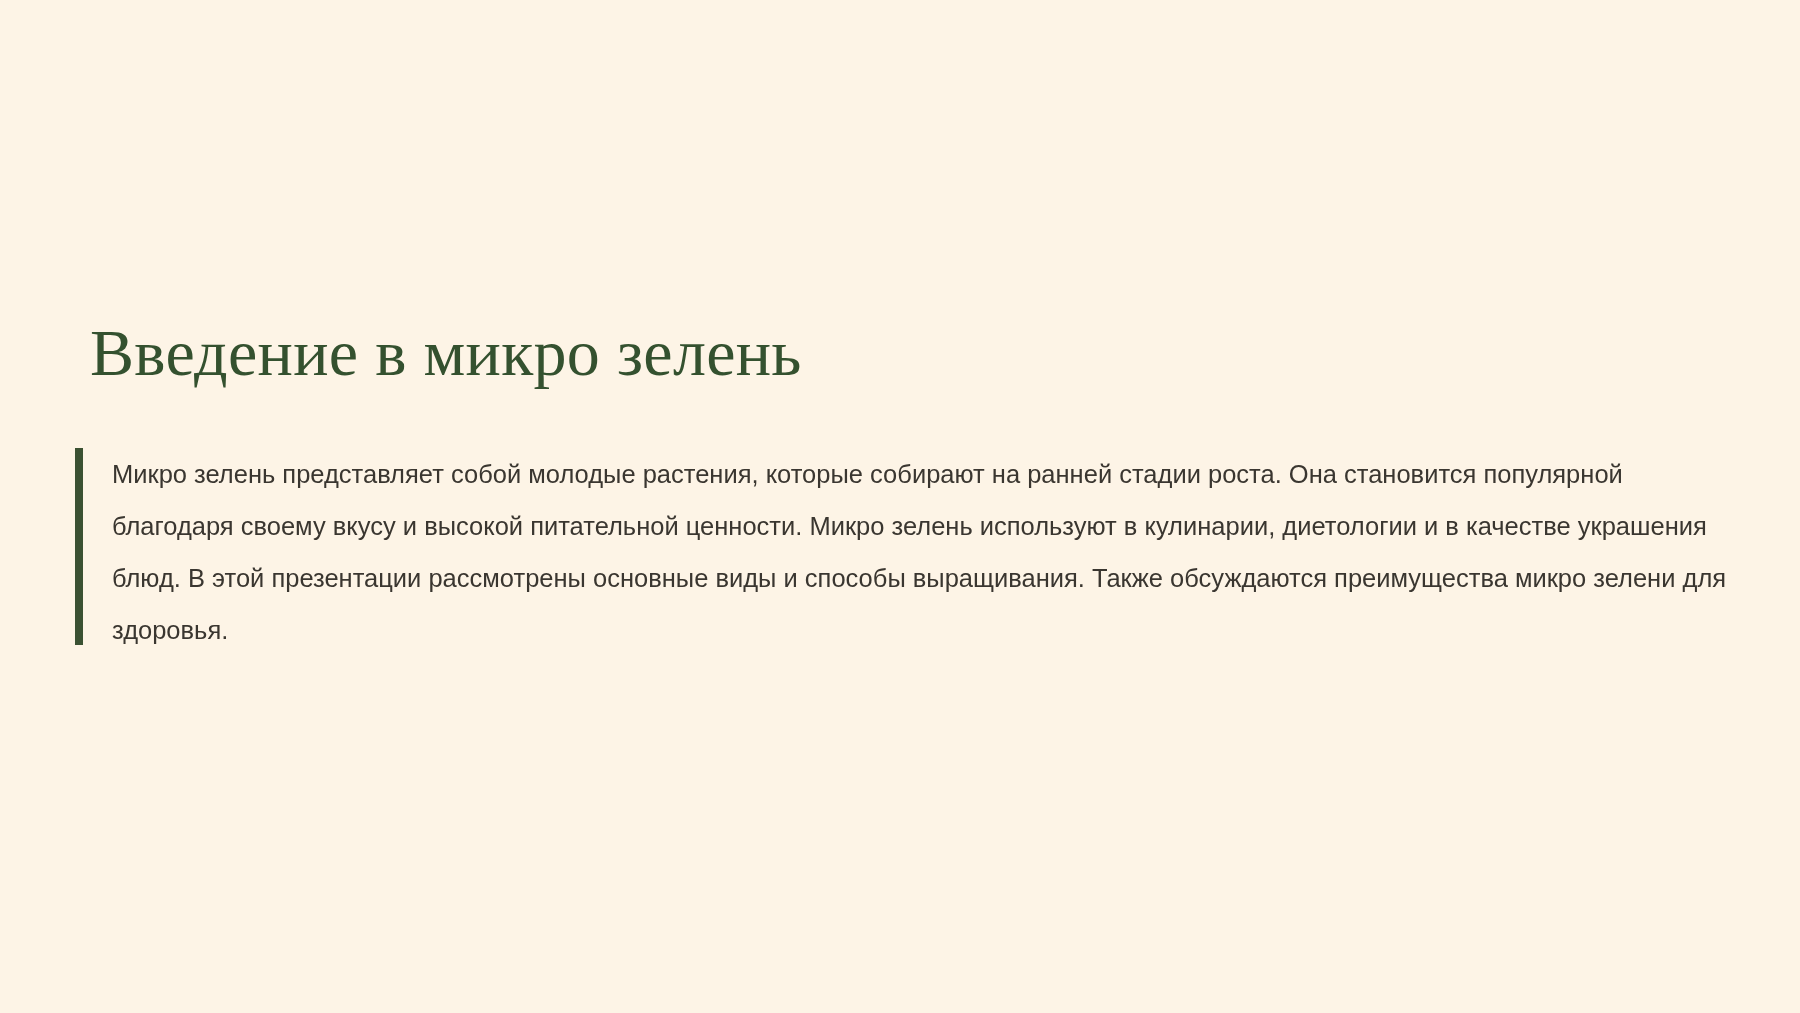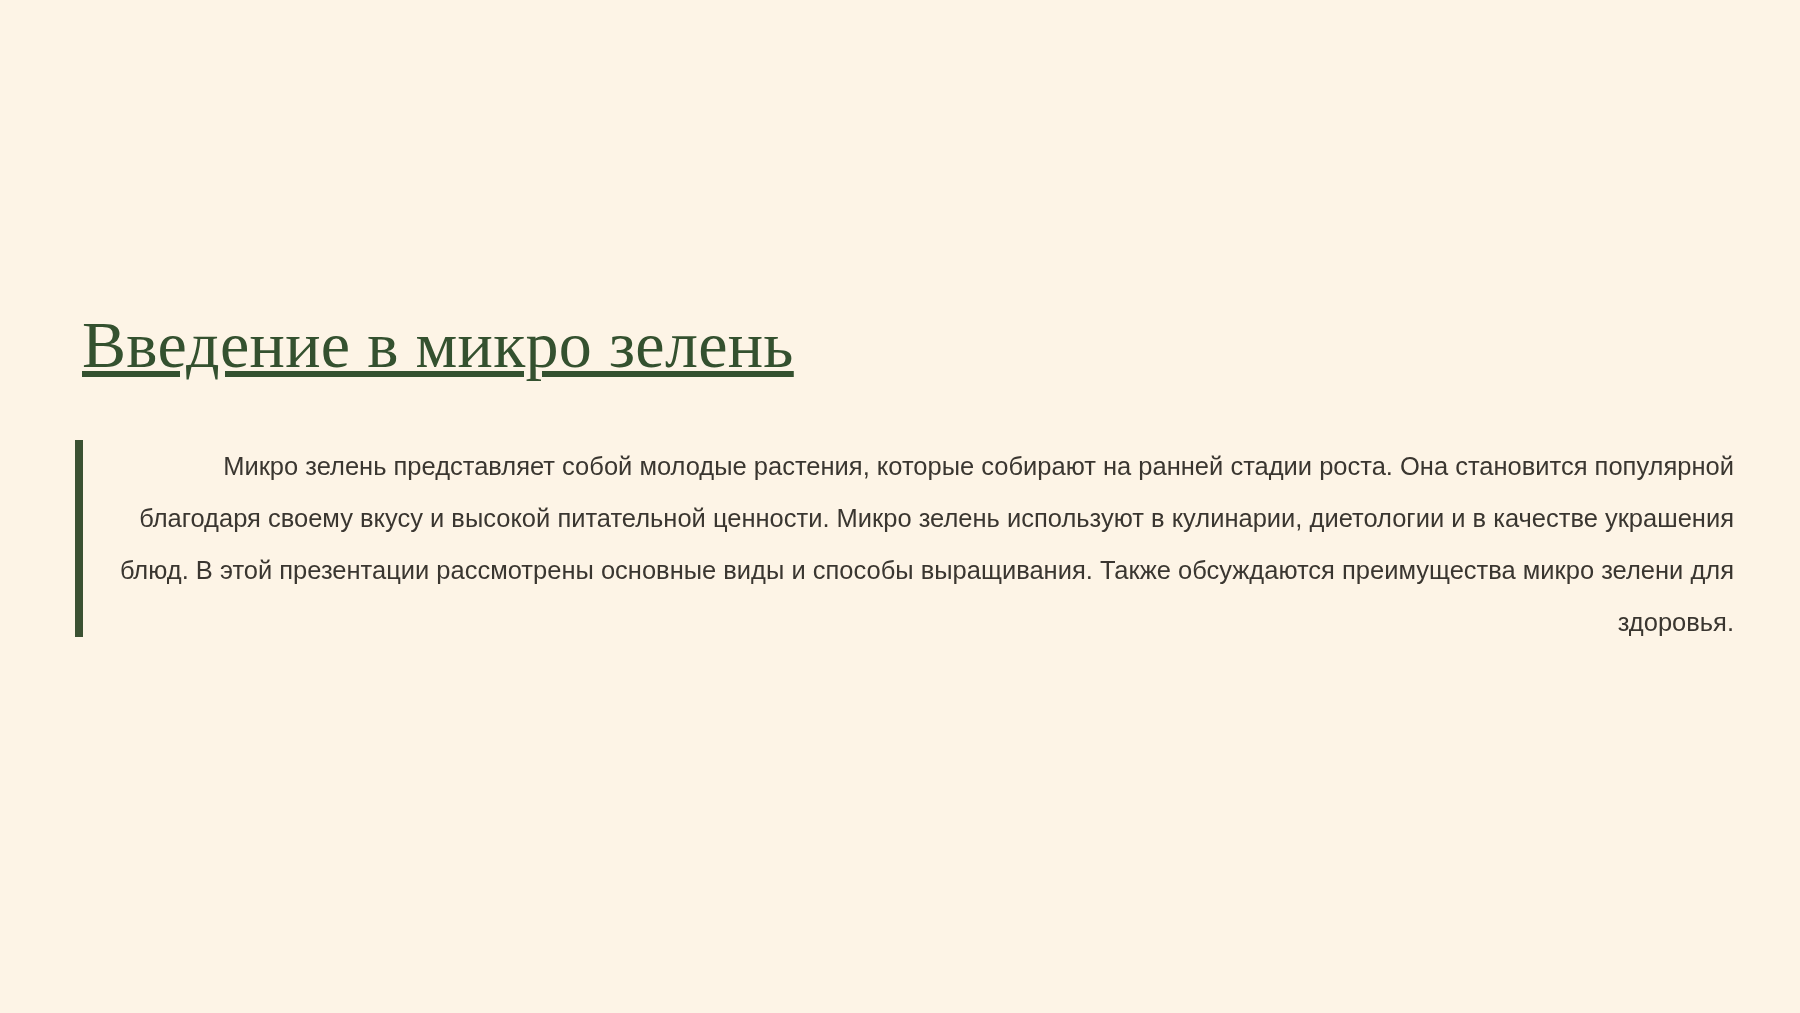--- a/index.html
+++ b/index.html
@@ -26,30 +26,29 @@
   }
 
   .slide-content {
     position: absolute;
     left: 74px;
     top: 300px;
     width: 1660px;
   }
 
   .slide-title {
-    margin: 8px;
+    margin: 16px;
     padding: 0;
     font-family: "Liberation Serif", "DejaVu Serif", serif;
     font-size: 66px;
     font-weight: 400;
     line-height: 1.12;
     letter-spacing: 0.3px;
     color: #34512f;
     white-space: nowrap;
-    text-decoration: underline;
   }
 
   .body-block {
     position: relative;
     margin-top: 58px;
     padding-left: 38px;
     min-height: 197px;
   }
 
   .accent-bar {
@@ -64,21 +63,20 @@
 
   .body-text {
     margin: 0;
     padding: 0;
     font-family: "Liberation Sans", "DejaVu Sans", sans-serif;
     font-size: 25.5px;
     font-weight: 400;
     line-height: 52px;
     color: #3a3630;
     max-width: 1630px;
-    text-align: right;
   }
 </style>
 </head>
 <body>
 
 <div class="slide">
 
   <div class="slide-content">
 
     <h1 class="slide-title">Введение в микро зелень</h1>

